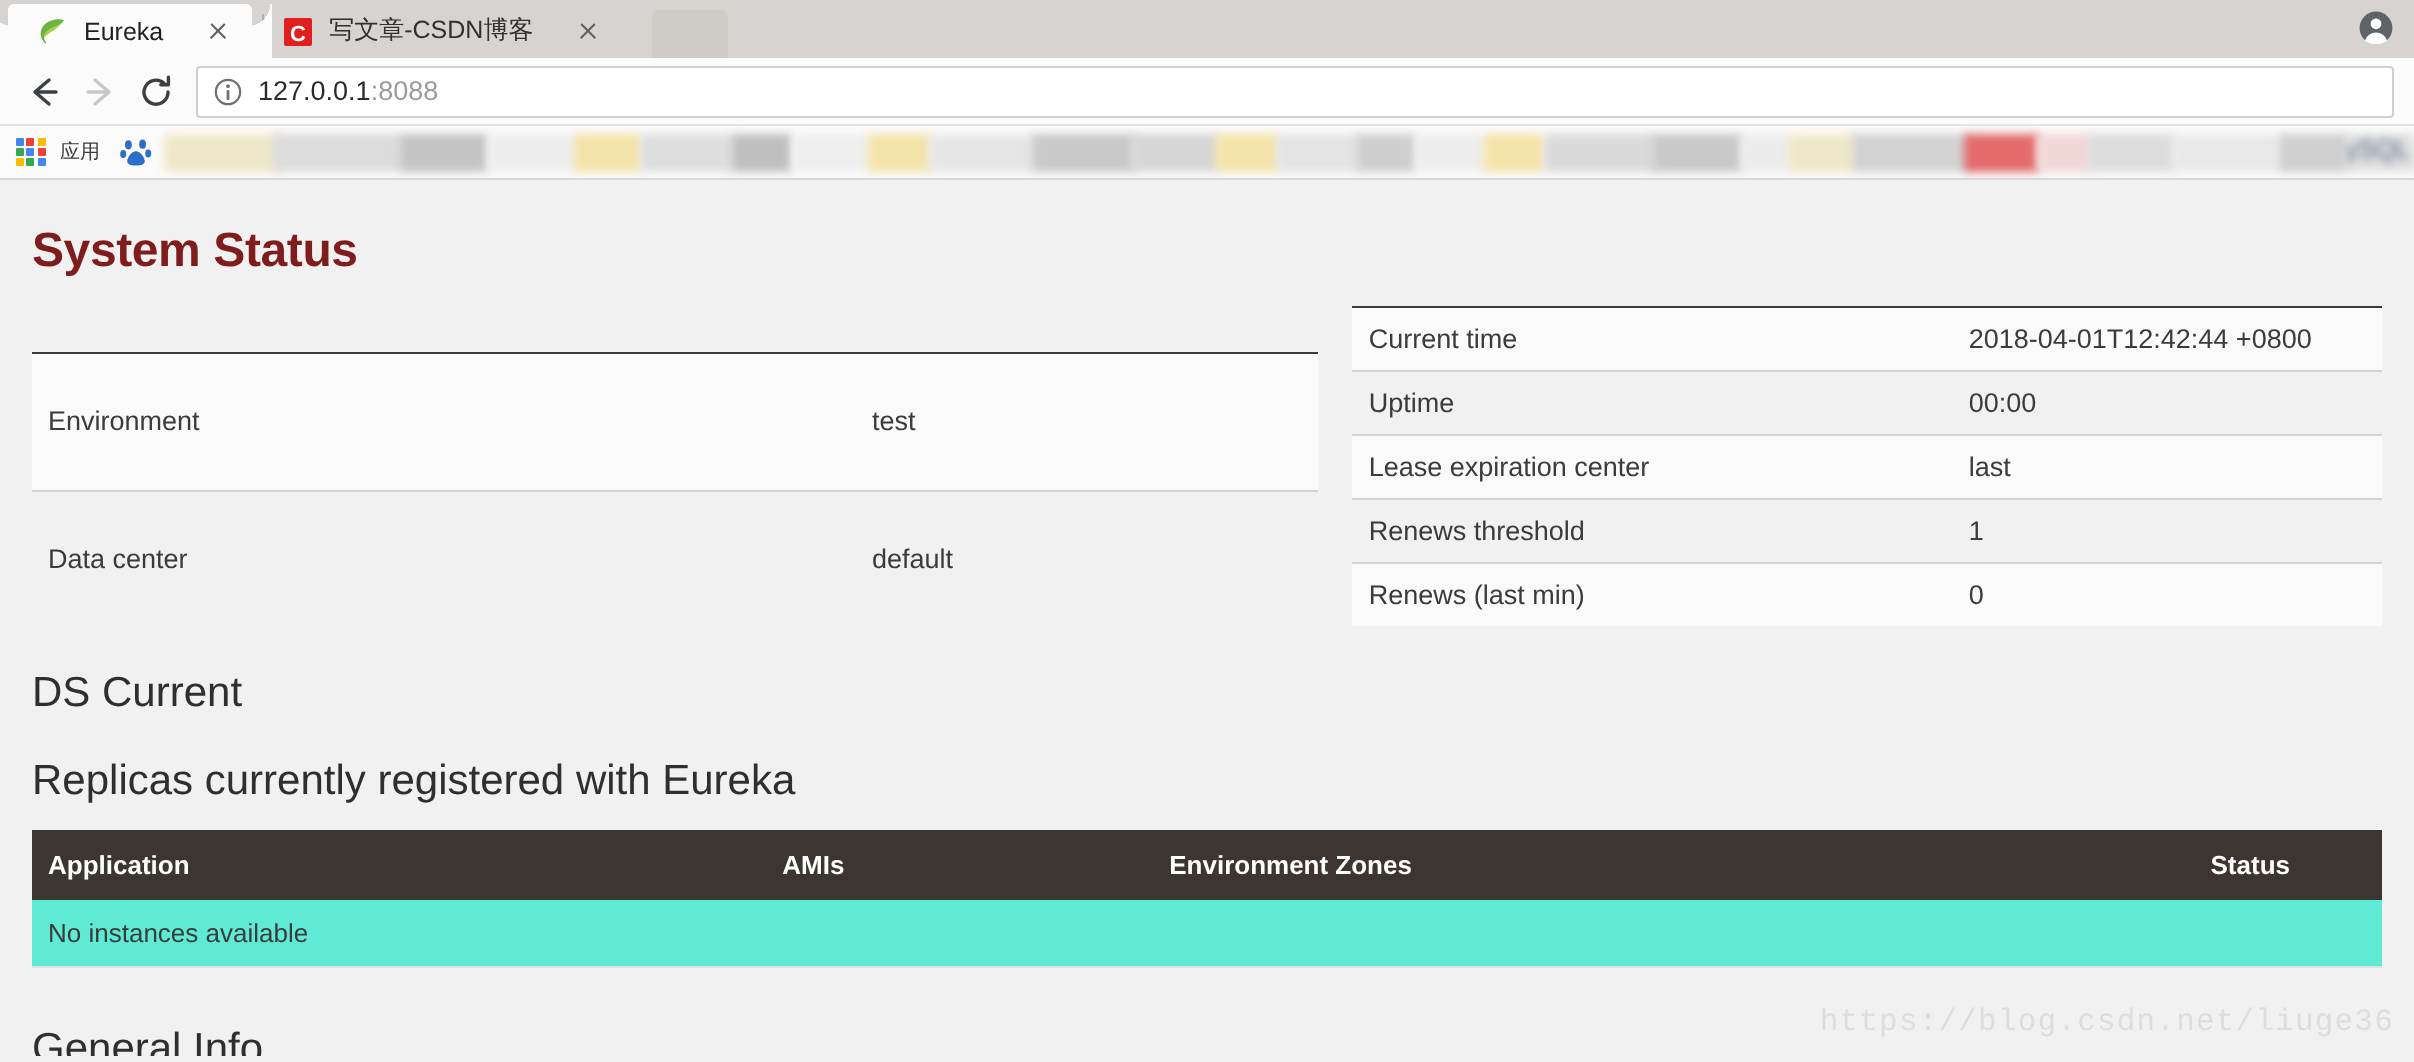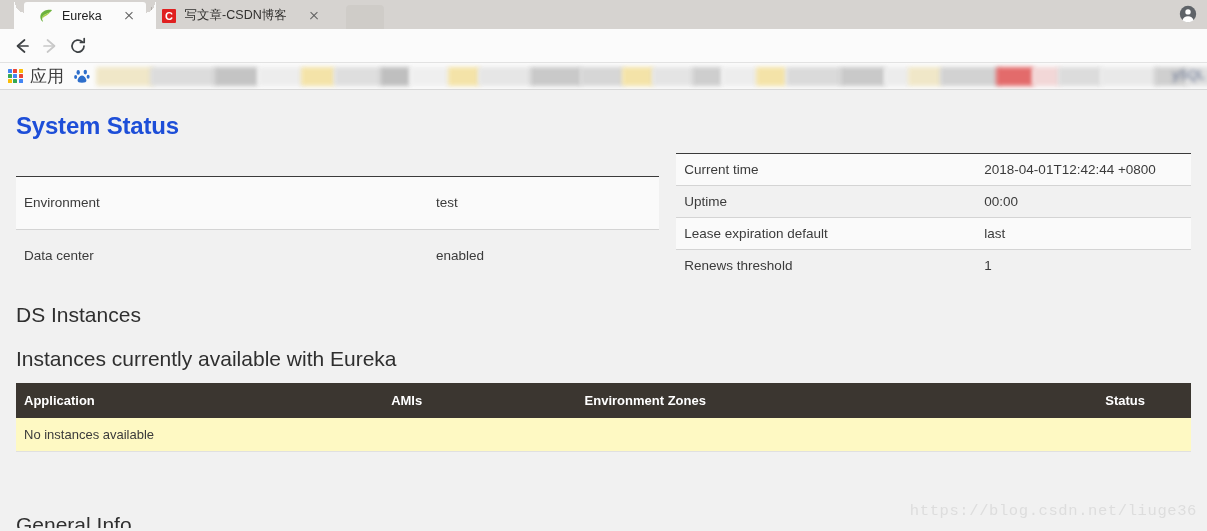--- a/index.html
+++ b/index.html
@@ -12,21 +12,21 @@
 
   
   #browser { width: 1207px; }
 
   .tabstrip {
     height: 29px;
     background: #d6d3d0;
     position: relative;
     display: flex;
     align-items: flex-end;
-    padding-left: 24px;
+    padding-left: 4px;
   }
   .tab {
     height: 27px;
     display: flex;
     align-items: center;
     position: relative;
     padding: 0 0 0 14px;
     font-size: 12.5px;
     color: #31302e;
     background: #d6d3d0;
@@ -150,21 +150,21 @@
   .apps-grid {
     width: 15px; height: 15px;
     display: grid;
     grid-template-columns: repeat(3, 4px);
     grid-template-rows: repeat(3, 4px);
     gap: 1.3px;
     margin-right: 7px;
     flex: 0 0 15px;
   }
   .apps-grid i { display: block; width: 4px; height: 4px; border-radius: .5px; }
-  .apps-label { font-size: 17px; color: #3c3c3c; margin-right: 10px; white-space: nowrap;}
+  .apps-label { font-size: 10px; color: #3c3c3c; margin-right: 10px; white-space: nowrap;}
   .baidu-ico {
     width: 16px; height: 16px; margin-right: 6px; flex: 0 0 16px;
   }
   .blurstrip {
     flex: 1; height: 27px; position: relative;
   }
   .blurstrip span {
     position: absolute; top: 4px; border-radius: 2px;
     filter: blur(2.2px);
   }
@@ -178,21 +178,21 @@
   #page {
     height: 438px;
     background: #f1f1f1;
     padding: 0 16px;
     position: relative;
     overflow: hidden;
   }
   h1.section {
     font-size: 24px;
     font-weight: bold;
-    color: #1d4ed8;
+    color: #7f1d1d;
     letter-spacing: -0.2px;
     margin: 22px 0 0 0;
   }
   h1.sub {
     font-size: 21px;
     font-weight: normal;
     color: #2f2f2f;
     margin: 22px 0 0 0;
   }
   h1.sub2 {
@@ -230,21 +230,21 @@
   table.instances thead th {
     background: #3b3630;
     color: #ffffff;
     font-weight: bold;
     text-align: left;
     padding: 10px 8px;
     font-size: 13px;
   }
   table.instances thead th.right { text-align: right; padding-right: 46px;}
   table.instances tbody td {
-    background: #fef9c3;
+    background: #5eead4;
     padding: 9px 8px;
     color: #3b3b3b;
     border-bottom: 1px solid #e0e0e0;
   }
   .hdr-app { width: 370px; }
   .hdr-ami { width: 195px; }
   .hdr-az  { width: 525px; }
   .watermark {
     position: absolute;
     right: 10px; bottom: 8px;
@@ -318,20 +318,31 @@
         <path d="M14.2 10 H4" stroke="#c8c8c8" stroke-width="1.7" fill="none" stroke-linecap="round"></path>
       </svg>
     </span>
     <span class="navbtn">
       <svg viewBox="0 0 20 20" width="20" height="20">
         <path d="M16 10a6 6 0 1 1-1.9-4.3" stroke="#3c4043" stroke-width="1.7" fill="none" stroke-linecap="round"></path>
         <path d="M16.2 2.6 V6.4 H12.4" stroke="#3c4043" stroke-width="1.7" fill="none" stroke-linecap="round" stroke-linejoin="round"></path>
       </svg>
     </span>
 
+    <div class="omnibox" title="Search Google or type a URL">
+      <span class="info-icon">
+        <svg viewBox="0 0 14 14" width="14" height="14">
+          <circle cx="7" cy="7" r="6.1" stroke="#707070" stroke-width="1.1" fill="none"></circle>
+          <circle cx="7" cy="4.1" r=".95" fill="#707070"></circle>
+          <rect x="6.3" y="6" width="1.4" height="5" rx=".6" fill="#707070"></rect>
+        </svg>
+      </span>
+      <span>127.0.0.1</span>
+      <span class="url-port">:8088</span>
+    </div>
   </div>
 
   <div class="bookmarks">
     <span class="apps-grid">
       <i style="background:#4285f4"></i>
         <i style="background:#ea4335"></i>
         <i style="background:#fbbc05"></i>
       <i style="background:#34a853"></i>
         <i style="background:#4285f4"></i>
         <i style="background:#ea4335"></i>
@@ -390,49 +401,53 @@
 
     <div class="status-row">
       <table class="kv left">
         <tbody>
           <tr>
             <td class="k">Environment</td>
             <td class="v">test</td>
           </tr>
           <tr>
             <td class="k">Data center</td>
-            <td class="v">enabled</td>
+            <td class="v">default</td>
           </tr>
         </tbody>
       </table>
 
       <table class="kv right">
         <tbody>
           <tr>
             <td class="k">Current time</td>
             <td class="v">2018-04-01T12:42:44 +0800</td>
           </tr>
           <tr>
             <td class="k">Uptime</td>
             <td class="v">00:00</td>
           </tr>
           <tr>
-            <td class="k">Lease expiration default</td>
+            <td class="k">Lease expiration center</td>
             <td class="v">last</td>
           </tr>
           <tr>
             <td class="k">Renews threshold</td>
             <td class="v">1</td>
+          </tr>
+          <tr>
+            <td class="k">Renews (last min)</td>
+            <td class="v">0</td>
           </tr>
         </tbody>
       </table>
     </div>
 
-    <h1 class="sub">DS Instances</h1>
-    <h1 class="sub2">Instances currently available with Eureka</h1>
+    <h1 class="sub">DS Current</h1>
+    <h1 class="sub2">Replicas currently registered with Eureka</h1>
 
     <table class="instances">
       <thead>
         <tr>
           <th class="hdr-app">Application</th>
           <th class="hdr-ami">AMIs</th>
           <th class="hdr-az">Environment Zones</th>
           <th class="right">Status</th>
         </tr>
       </thead>

